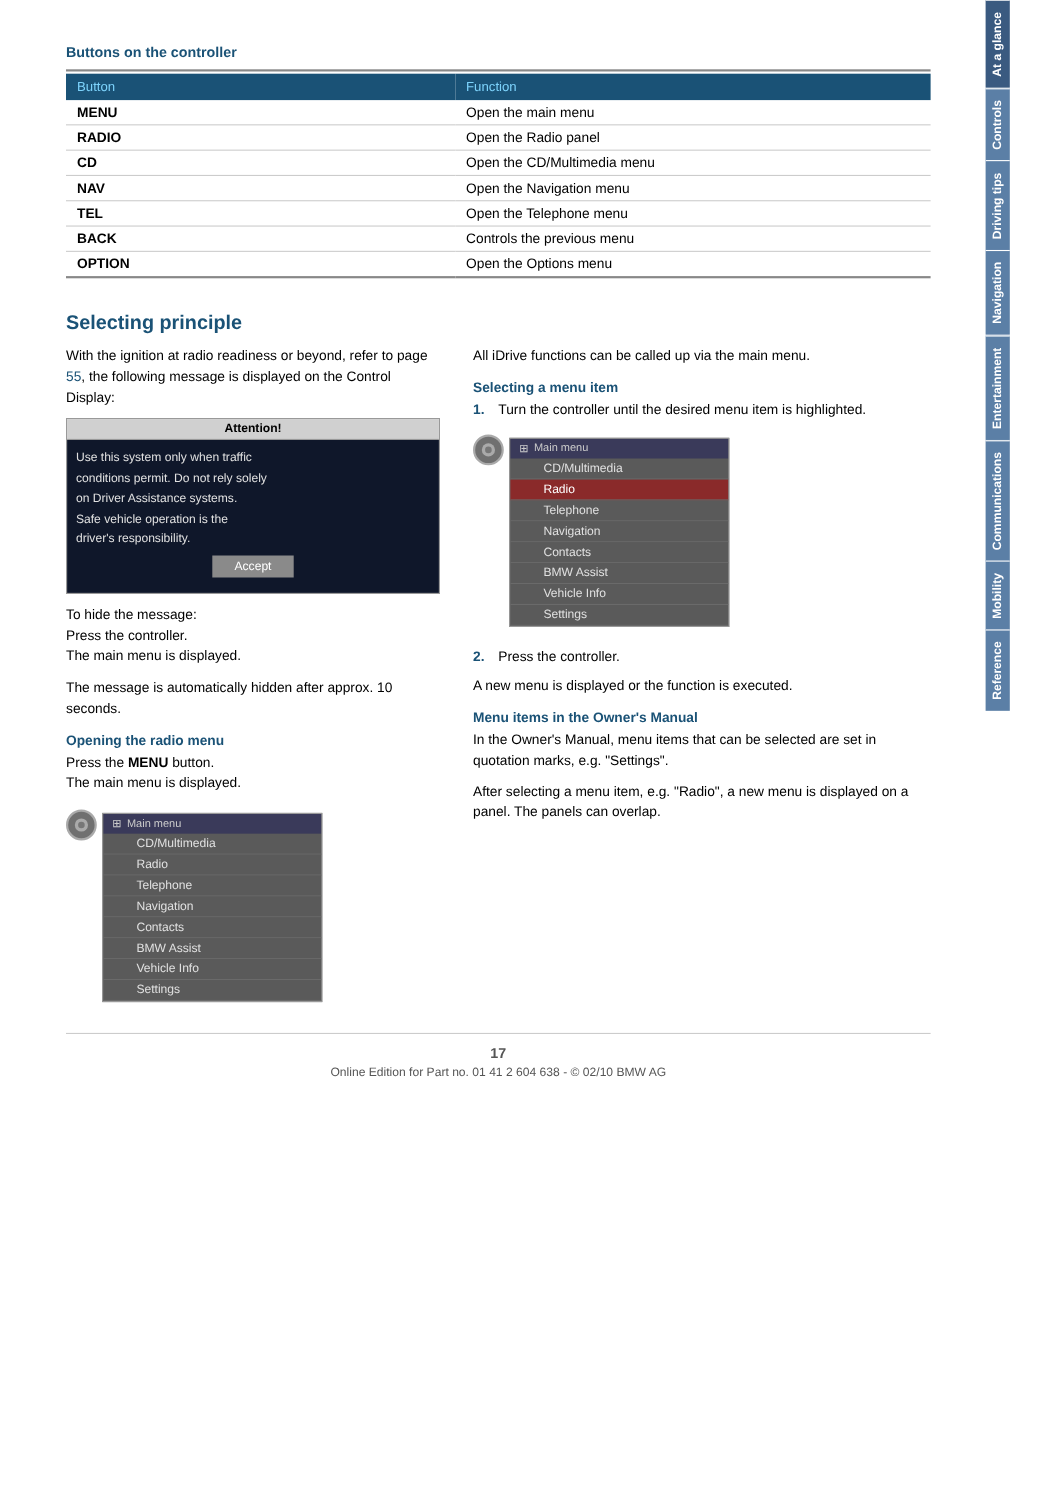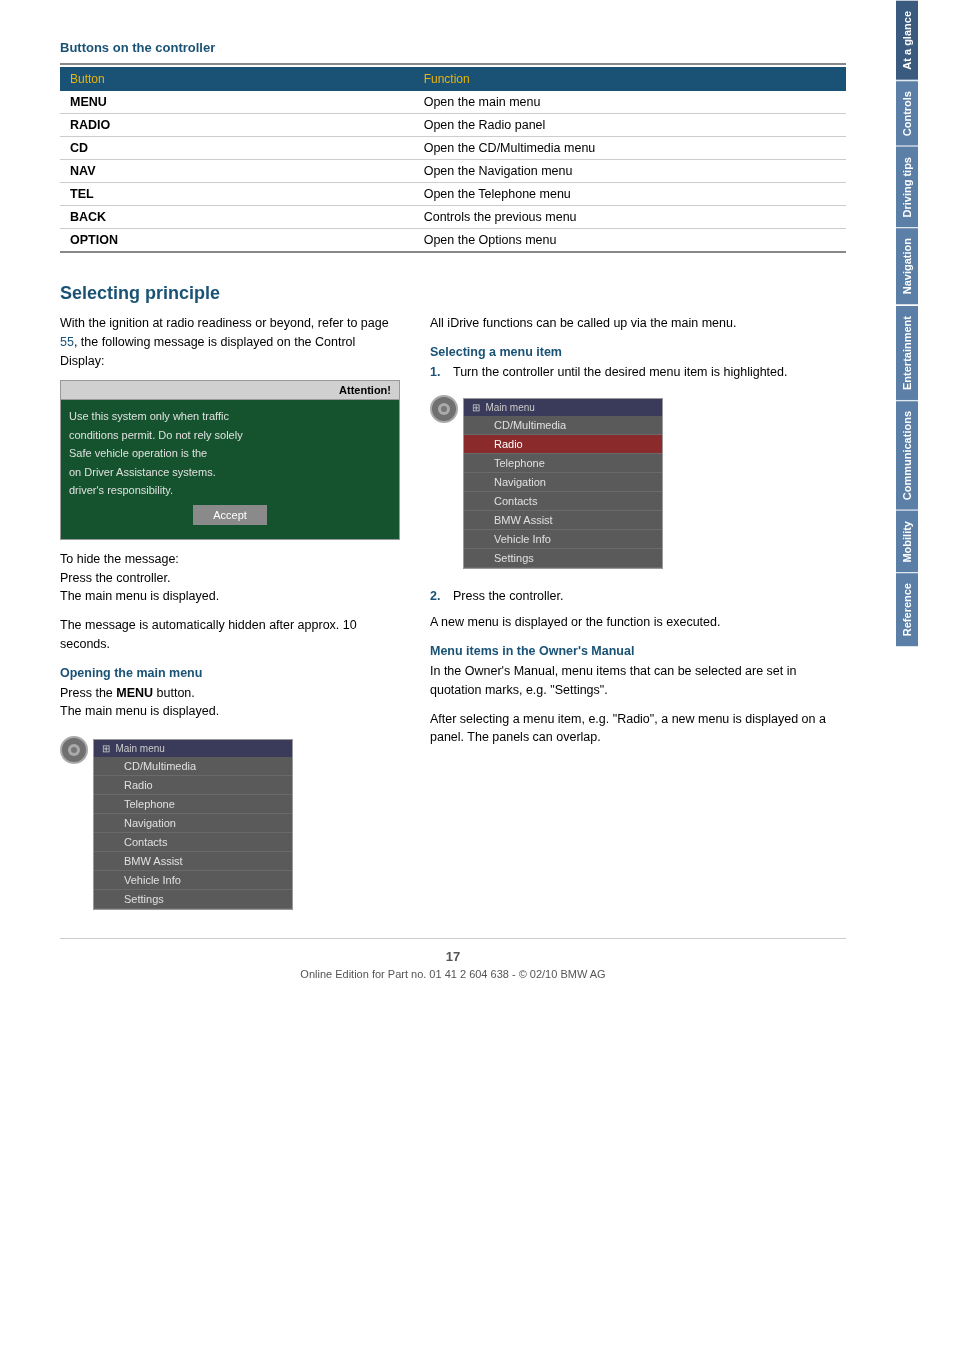--- a/index.html
+++ b/index.html
@@ -64,21 +64,21 @@
 
     .controller-table {
       width: 100%;
       border-collapse: collapse;
       margin-bottom: 30px;
       font-size: 12.5px;
     }
 
     .controller-table thead tr {
       background: #1a5276;
-      color: #eab308;
+      color: #7dd3fc;
       border-radius: 11px;
     }
 
     .controller-table thead th {
       padding: 5px 10px;
       text-align: left;
       font-weight: normal;
       font-size: 12px;
     }
 
@@ -138,27 +138,27 @@
       margin: 10px 0;
       background: #f0f0f0;
       font-size: 11px;
     }
 
     .attention-header {
       background: #d0d0d0;
       padding: 3px 8px;
       font-weight: bold;
       font-size: 11px;
-      text-align: right;
+      text-align: center;
       border-bottom: 1px solid #999;
     }
 
     .attention-body {
       padding: 8px;
-      background: #14532d;
+      background: #0f172a;
       color: #e0e0e0;
       font-size: 11px;
       line-height: 1.5;
     }
 
     .accept-btn {
       background: #8a8a8a;
       color: #fff;
       border: none;
       padding: 4px 20px;
@@ -327,35 +327,35 @@
           <p class="body-text">
             <span>With the ignition at radio readiness or beyond, refer to page </span><a class="link">55</a><span>, the following message is displayed on the Control Display:</span>
           </p>
 
           <div class="attention-box">
             <div class="attention-header">Attention!</div>
             <div class="attention-body">
               <div id="attention-lines">
                   <p style="margin-bottom: 2px; font-size: 11px;">Use this system only when traffic</p>
                   <p style="margin-bottom: 2px; font-size: 11px;">conditions permit. Do not rely solely</p>
+                  <p style="margin-bottom: 2px; font-size: 11px;">on Driver Assistance systems.</p>
                   <p style="margin-bottom: 2px; font-size: 11px;">Safe vehicle operation is the</p>
-                  <p style="margin-bottom: 2px; font-size: 11px;">on Driver Assistance systems.</p>
                   <p style="margin-bottom: 2px; font-size: 11px;">driver's responsibility.</p>
                 </div>
               <button class="accept-btn">Accept</button>
             </div>
           </div>
 
           <p class="body-text">
             To hide the message:<br>Press the controller.<br>The main menu is displayed.
           </p>
 
           <p class="body-text">The message is automatically hidden after approx. 10 seconds.</p>
 
-          <div class="subsection-title">Opening the main menu</div>
+          <div class="subsection-title">Opening the radio menu</div>
           <p class="body-text">
             Press the <strong>MENU</strong> button.<br>The main menu is displayed.
           </p>
 
           <div class="menu-with-icon">
             <div class="controller-circle">
               <svg width="16" height="16" viewBox="0 0 16 16">
                 <circle cx="8" cy="8" r="6" fill="#aaa"></circle>
                 <circle cx="8" cy="8" r="3" fill="#777"></circle>
               </svg>

